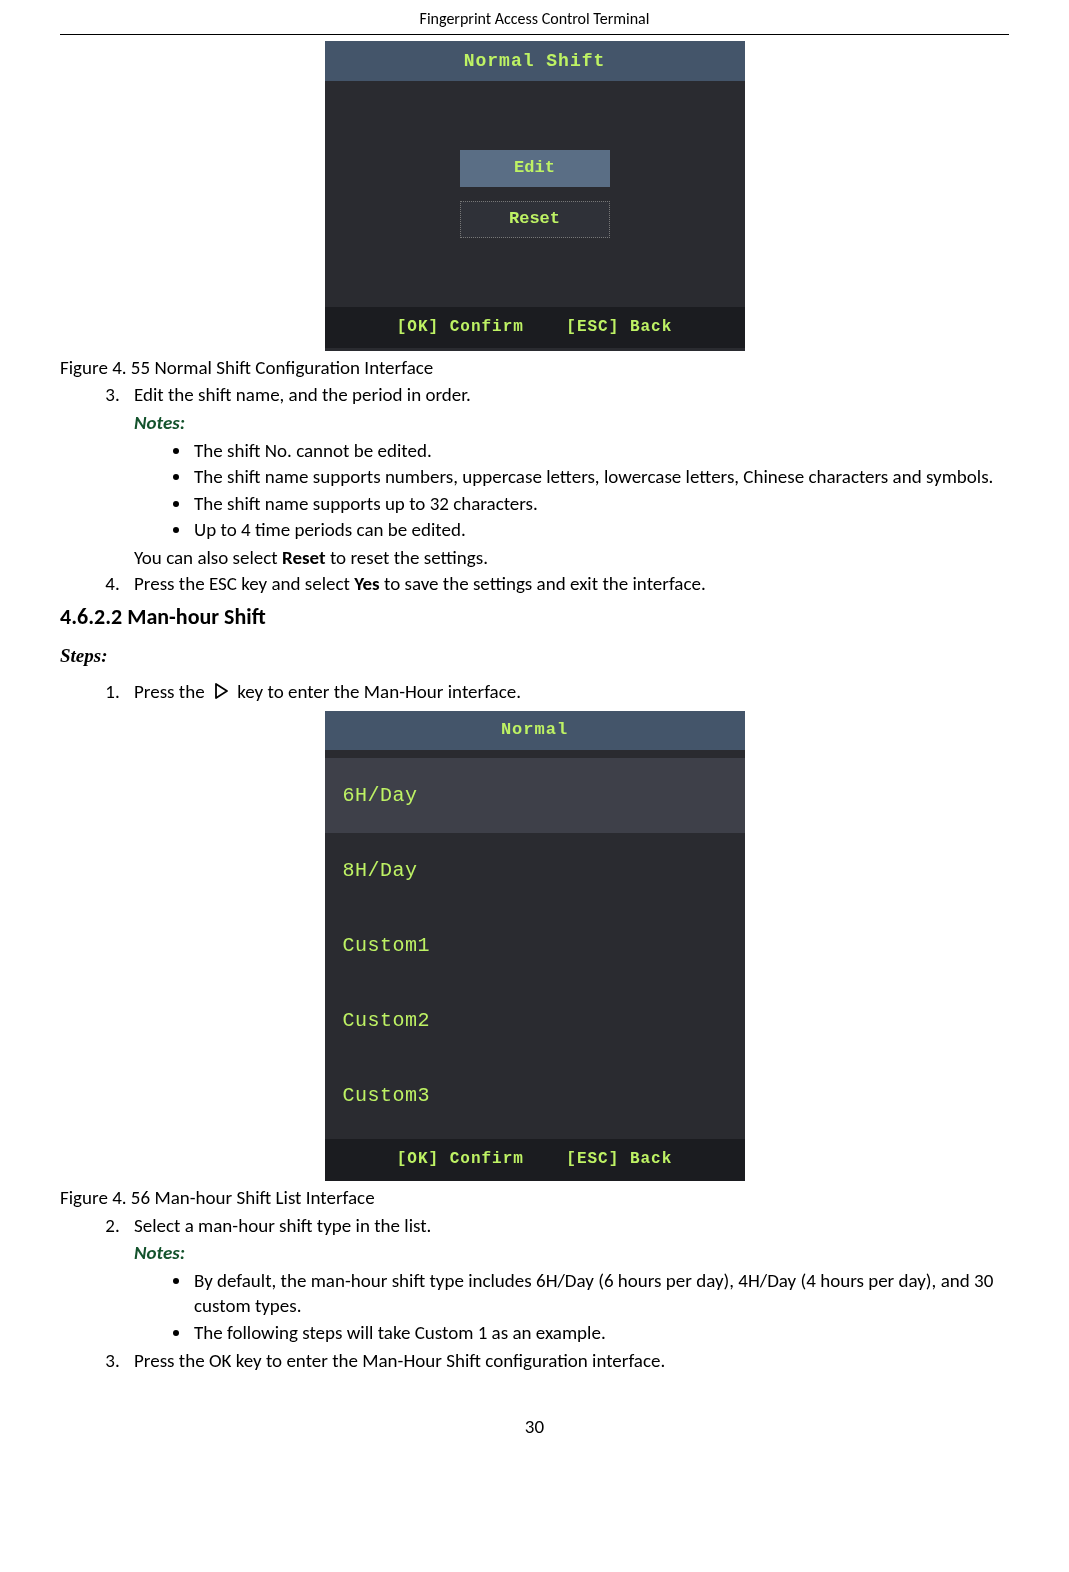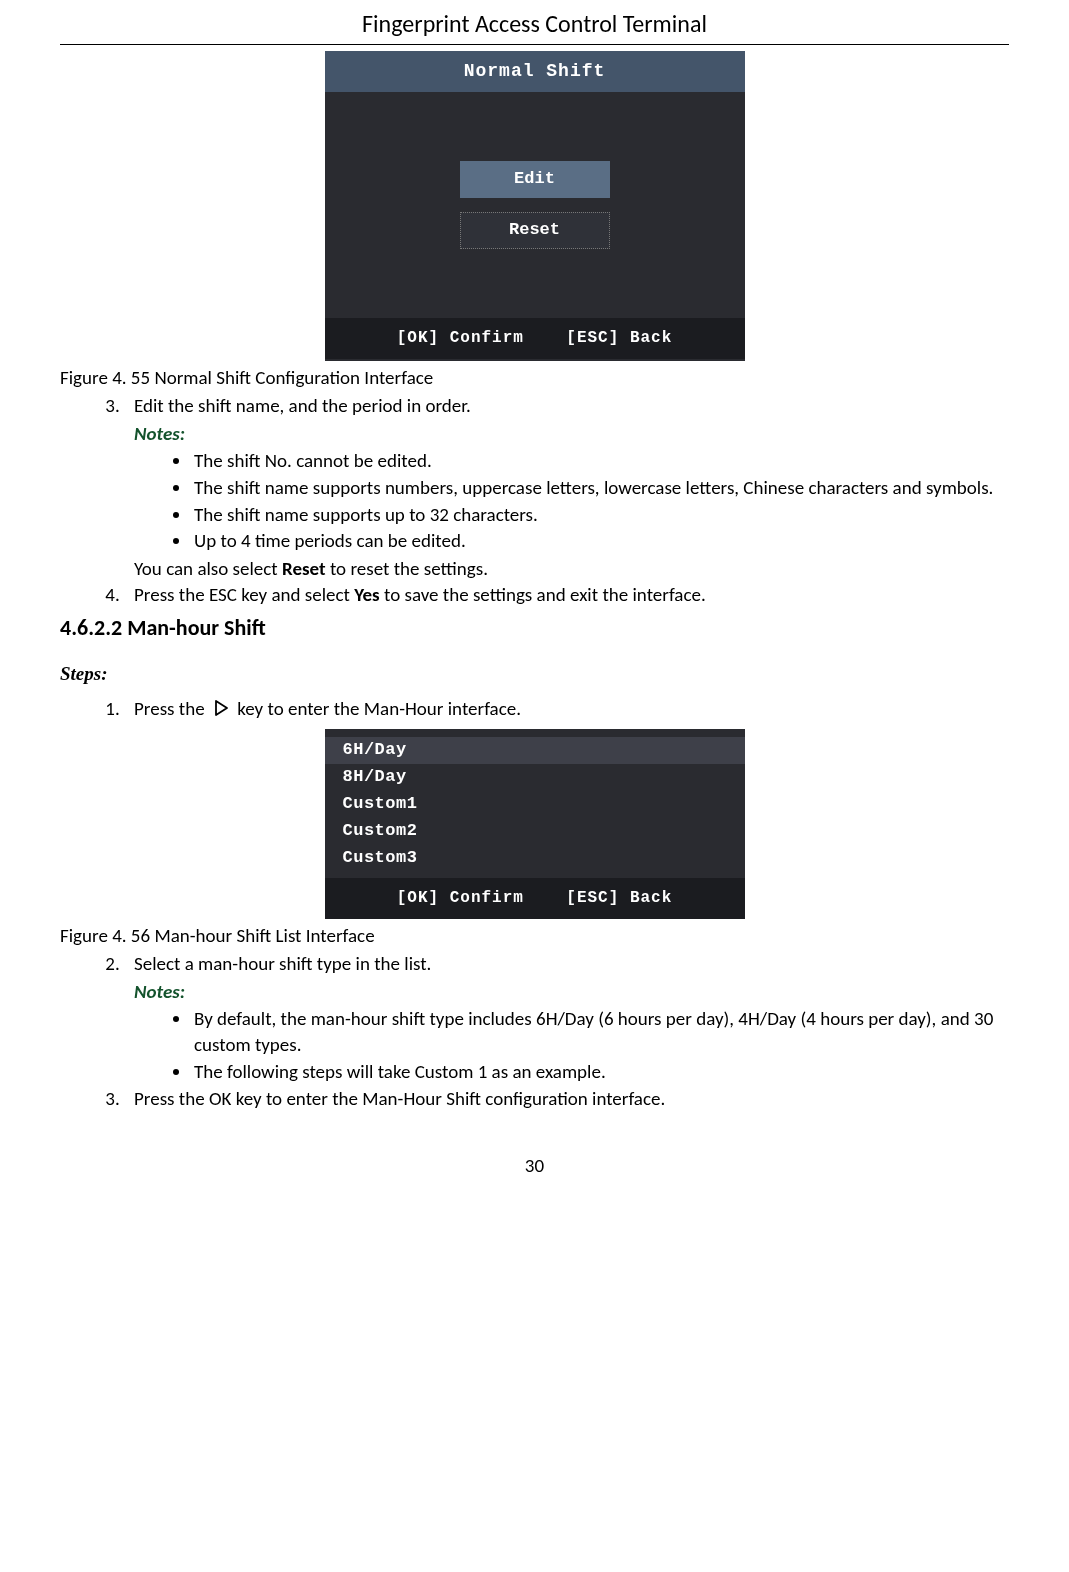--- a/index.html
+++ b/index.html
@@ -10,27 +10,27 @@
     background: #fff;
     width: 1069px;
     margin: 0 auto;
     padding: 0 60px;
     line-height: 1.35;
   }
   .page-header {
     text-align: center;
     border-bottom: 1.5px solid #000;
     padding: 8px 0 4px 0;
-    font-size: 24px;
+    font-size: 16px;
     margin-bottom: 6px;
   }
   
   .device-screen {
     background: #2a2b30;
-    color: #ffffff;
+    color: #bef264;
     font-family: "Courier New", Consolas, monospace;
     margin: 0 auto;
     display: block;
   }
   .fig1 { width: 420px; height: 310px; position: relative; }
   .ds-title {
     background: #44556a;
     text-align: center;
     padding: 8px 0;
     font-size: 18px;
@@ -78,23 +78,23 @@
   .fig2-tabs .tab {
     flex: 1;
     text-align: center;
     padding: 8px 0;
     background: #44556a;
     letter-spacing: 1px;
   }
   .fig2-tabs .tab.active { background: #b85454; }
   .fig2-list { padding: 8px 0 6px 0; }
   .fig2-item {
-    padding: 2px 18px;
-    font-size: 17px;
-    font-weight: bold;
+    padding: 24px 18px;
+    font-size: 20px;
+    font-weight: normal;
     letter-spacing: 0.5px;
   }
   .fig2-item.sel { background: #3e4049; }
   
   .ol-top {
     list-style: decimal;
     padding-left: 64px;
     margin: 2px 0;
   }
   .ol-top > li {
@@ -111,21 +111,21 @@
   .sub-ul {
     list-style: disc;
     padding-left: 58px;
     margin: 2px 0;
   }
   .sub-ul li { padding-left: 2px; margin: 1px 0; }
   .bold { font-weight: bold; }
   .sect-h {
     font-size: 22px;
     font-weight: bold;
-    margin: 6px 0 18px 0;
+    margin: 6px 0 11px 0;
   }
   .steps-lbl {
     font-style: italic;
     font-weight: bold;
     margin: 10px 0;
     font-family: Liberation Serif, serif;
   }
   .inline-icon {
     display: inline-block;
     vertical-align: -3px;
@@ -184,20 +184,21 @@
       <svg width="20" height="20" viewBox="0 0 20 20">
         <polygon points="5,3 16,10 5,17" fill="none" stroke="#000" stroke-width="1.8" stroke-linejoin="round"></polygon>
       </svg>
     </span>
     <span>key to enter the Man-Hour interface.</span>
   </li>
 </ol>
 
 <div class="device-screen fig2" style="margin-top:4px;">
   <div class="fig2-tabs">
+    <div class="tab">Normal</div>
   </div>
   <div class="fig2-list">
     <div class="fig2-item sel">6H/Day</div>
     <div class="fig2-item">8H/Day</div>
     <div class="fig2-item">Custom1</div>
     <div class="fig2-item">Custom2</div>
     <div class="fig2-item">Custom3</div>
   </div>
   <div class="ds-footer">
     <span>[OK] Confirm</span>&nbsp;&nbsp;&nbsp;

